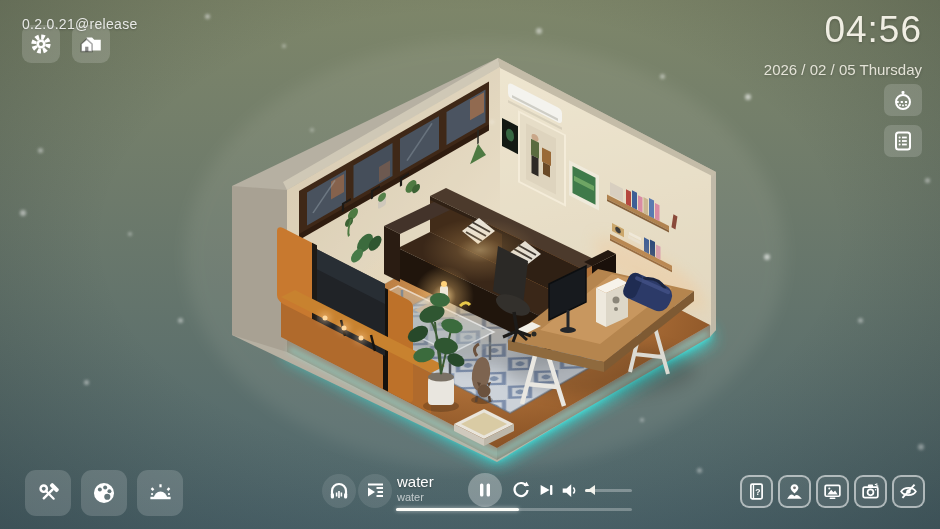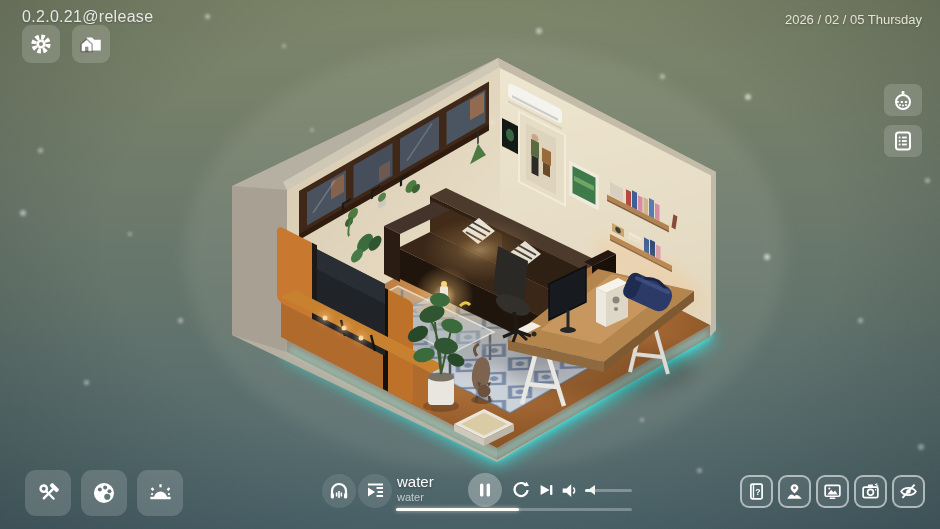--- a/index.html
+++ b/index.html
@@ -8,27 +8,27 @@
          background:linear-gradient(180deg,#7e8669 0%,#6d7a6b 38%,#4e676e 100%);}
   .vignette{position:absolute;inset:0;pointer-events:none;
     background:radial-gradient(ellipse at 50% 45%, rgba(0,0,0,0) 55%, rgba(15,25,28,.28) 100%);}
   .particle{position:absolute;background:#fff;border-radius:50%;filter:blur(1.5px);}
   .room-layer{position:absolute;inset:0;}
   .ui{position:absolute;color:#fff;}
   .btn{display:flex;align-items:center;justify-content:center;cursor:pointer;
        background:rgba(255,255,255,.16);border-radius:9px;}
   .btn-outline{background:rgba(255,255,255,.07);border:2px solid rgba(255,255,255,.55);
        border-radius:9px;box-sizing:border-box;}
-  .version{left:22px;top:8px;font-size:16px;letter-spacing:.3px;color:rgba(255,255,255,.85);
+  .version{left:22px;top:16px;font-size:14px;letter-spacing:.3px;color:rgba(255,255,255,.85);
        text-shadow:0 1px 2px rgba(0,0,0,.25);}
   .topleft-row{left:22px;top:25px;display:flex;gap:12px;}
   .topleft-row .btn{width:38px;height:38px;}
   .clock{right:18px;top:10px;text-align:right;text-shadow:0 1px 3px rgba(0,0,0,.22);}
   .clock-time{font-size:37px;line-height:40px;color:#f0eee3;letter-spacing:1px;}
-  .clock-date{font-size:13px;color:rgba(245,243,232,.88);margin-top:2px;}
+  .clock-date{font-size:15px;color:rgba(245,243,232,.88);margin-top:11px;}
   .right-col{right:18px;top:84px;display:flex;flex-direction:column;gap:9px;}
   .right-col .btn{width:38px;height:32px;border-radius:7px;}
   .bottomleft-row{left:25px;top:470px;display:flex;gap:10px;}
   .bottomleft-row .btn{width:46px;height:46px;border-radius:11px;}
   .bottomright-row{right:15px;top:475px;display:flex;gap:5px;}
   .bottomright-row .btn{width:33px;height:33px;}
   .player-btn{position:absolute;width:34px;height:34px;border-radius:50%;
        background:rgba(255,255,255,.10);display:flex;align-items:center;justify-content:center;cursor:pointer;}
   .pause-btn{background:rgba(255,255,255,.30);}
   .ctl{position:absolute;display:flex;align-items:center;justify-content:center;cursor:pointer;}
@@ -382,20 +382,21 @@
     <div class="btn">
       <svg width="26" height="26" viewBox="0 0 24 24">
         <path d="M8 6 h5 l2 2 h6 v10 h-13 z" fill="#fff"></path>
         <path d="M3 12 l5 -4.5 5 4.5 v7 h-10 z" fill="#fff" stroke="rgba(0,0,0,0.35)" stroke-width="1.4"></path>
         <rect x="6.6" y="14.5" width="3" height="4.5" fill="rgba(0,0,0,0.45)"></rect>
       </svg>
     </div>
   </div>
 
   <div class="ui clock">
+    <div class="clock-time">04:56</div>
     <div class="clock-date">2026 / 02 / 05 Thursday</div>
   </div>
 
   <div class="ui right-col">
     <div class="btn">
       <svg width="22" height="22" viewBox="0 0 22 22">
         <rect x="9.5" y="2" width="3" height="3" rx="1" fill="#fff"></rect>
         <circle cx="11" cy="13" r="7" fill="none" stroke="#fff" stroke-width="2"></circle>
         <line x1="4.5" y1="13" x2="17.5" y2="13" stroke="#fff" stroke-width="1.8" stroke-dasharray="2.2 2"></line>
         <circle cx="8" cy="16" r="1" fill="#fff"></circle>

